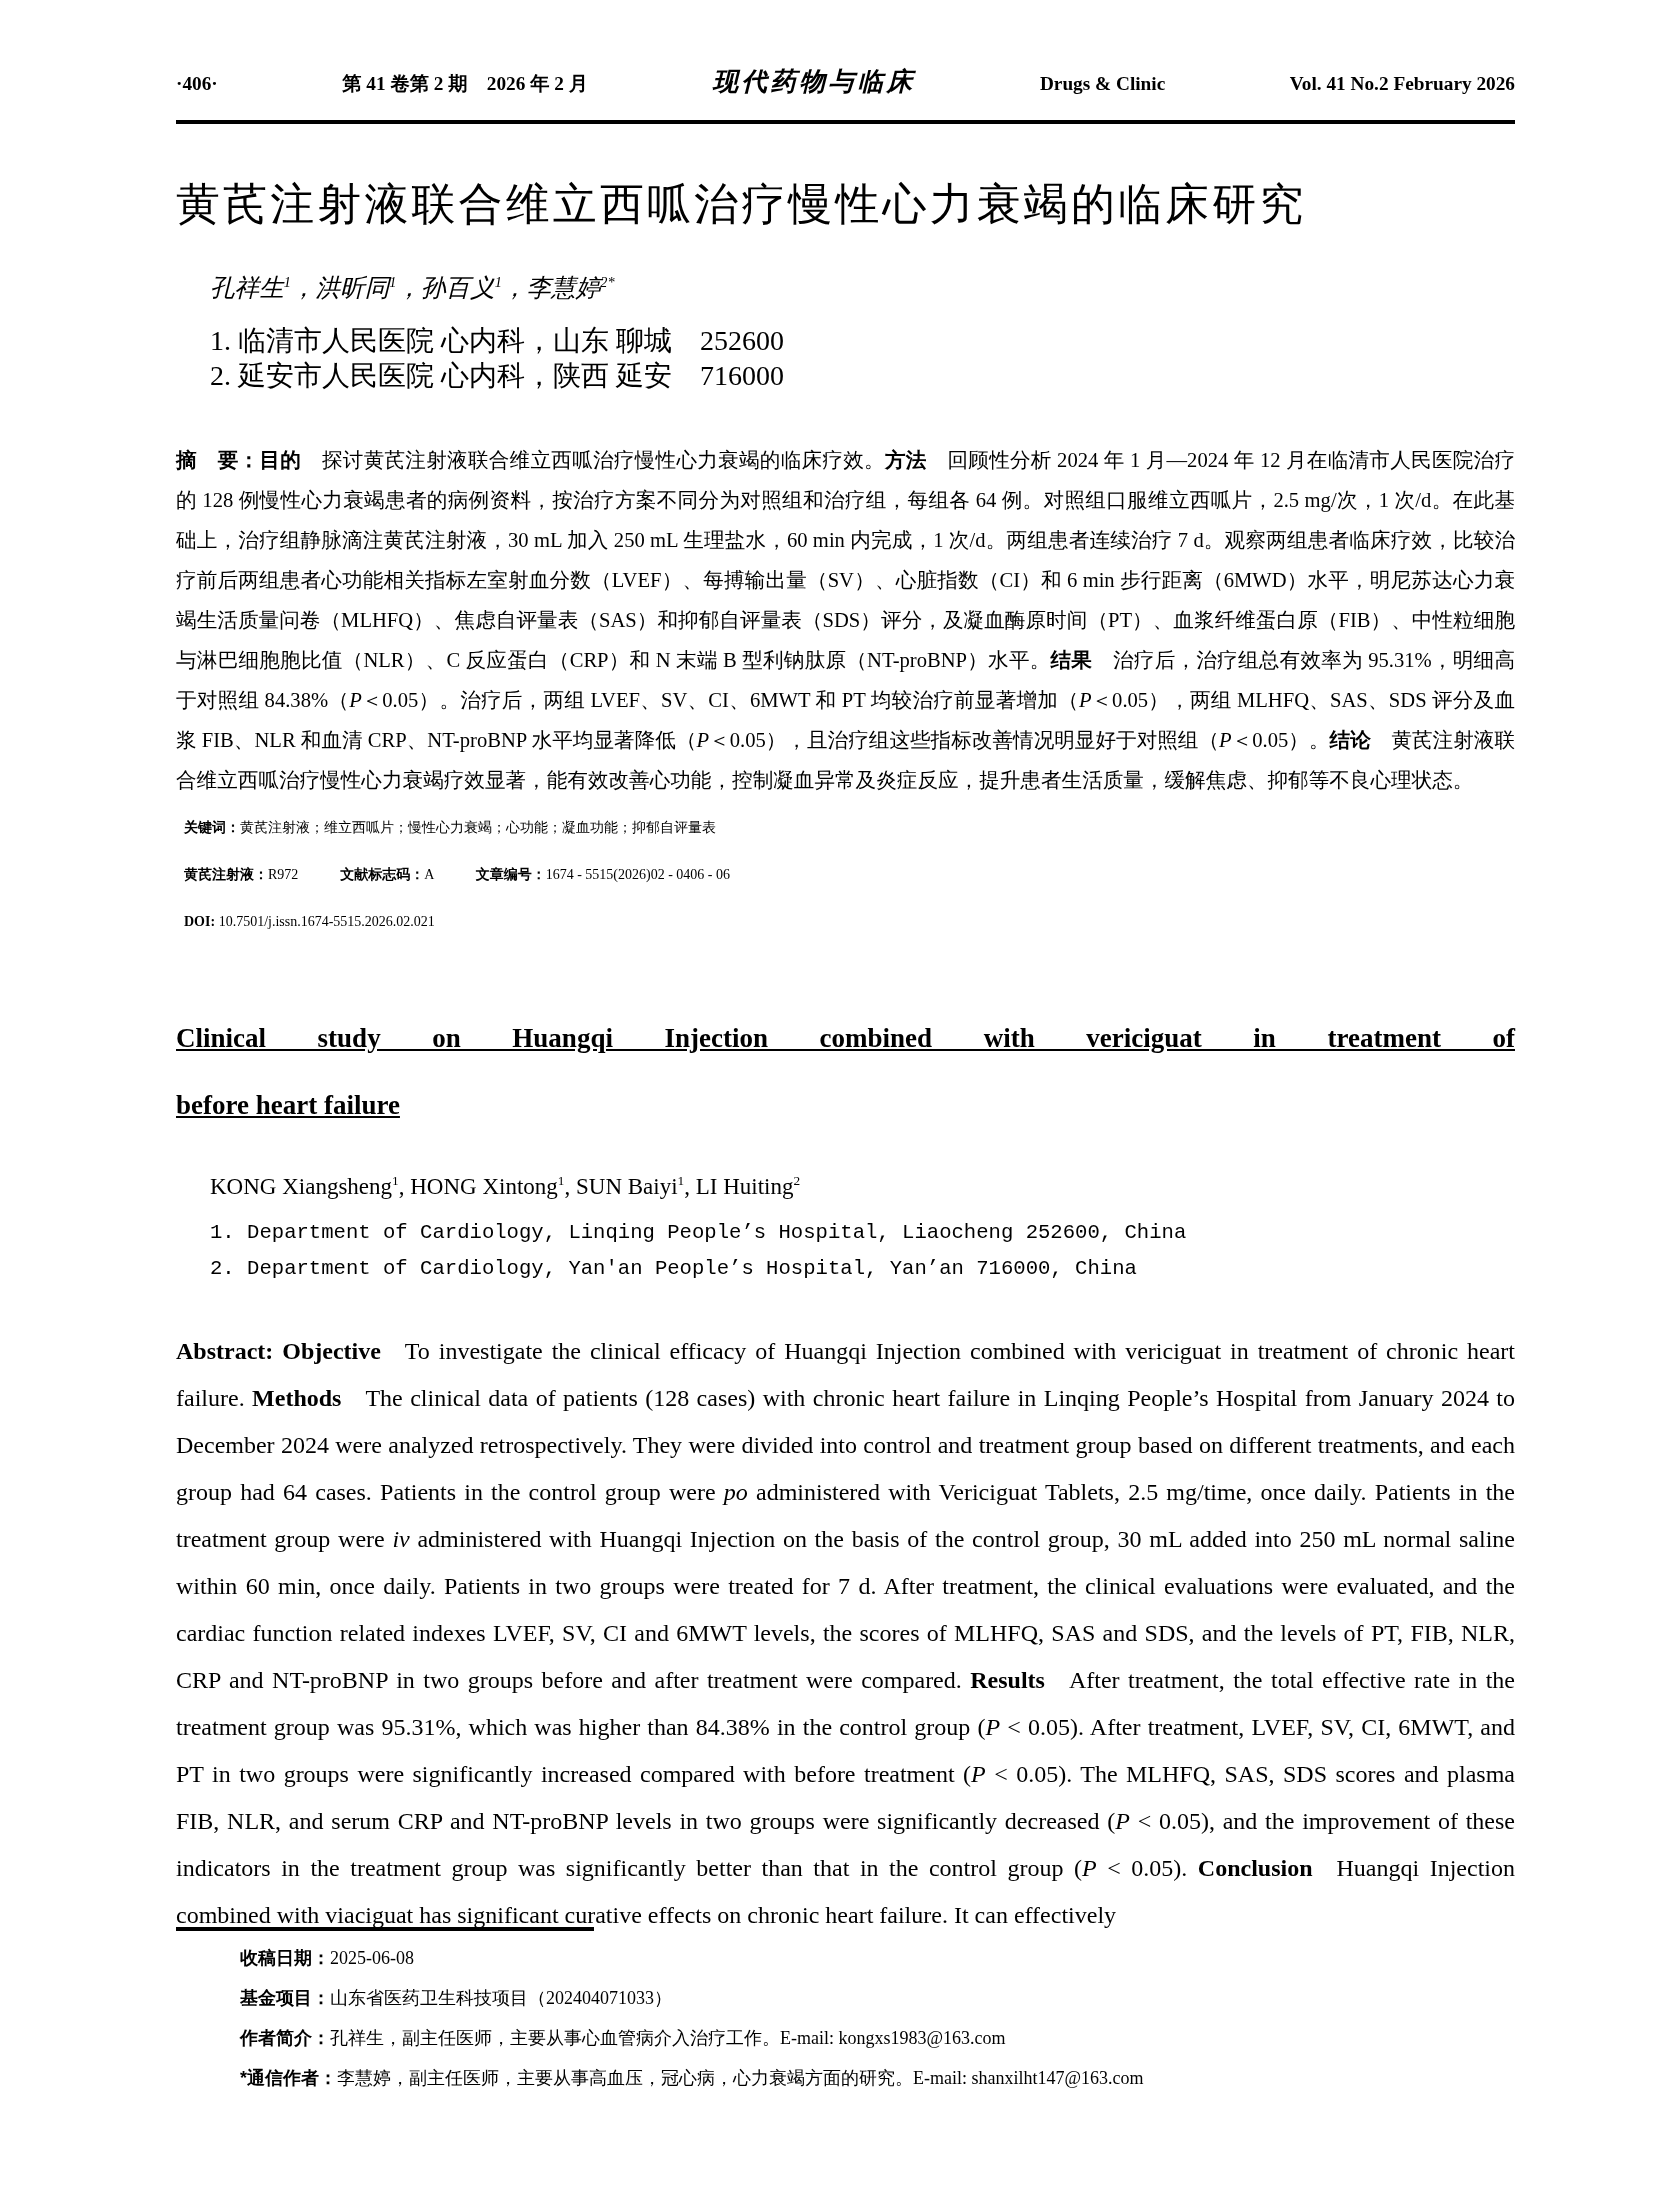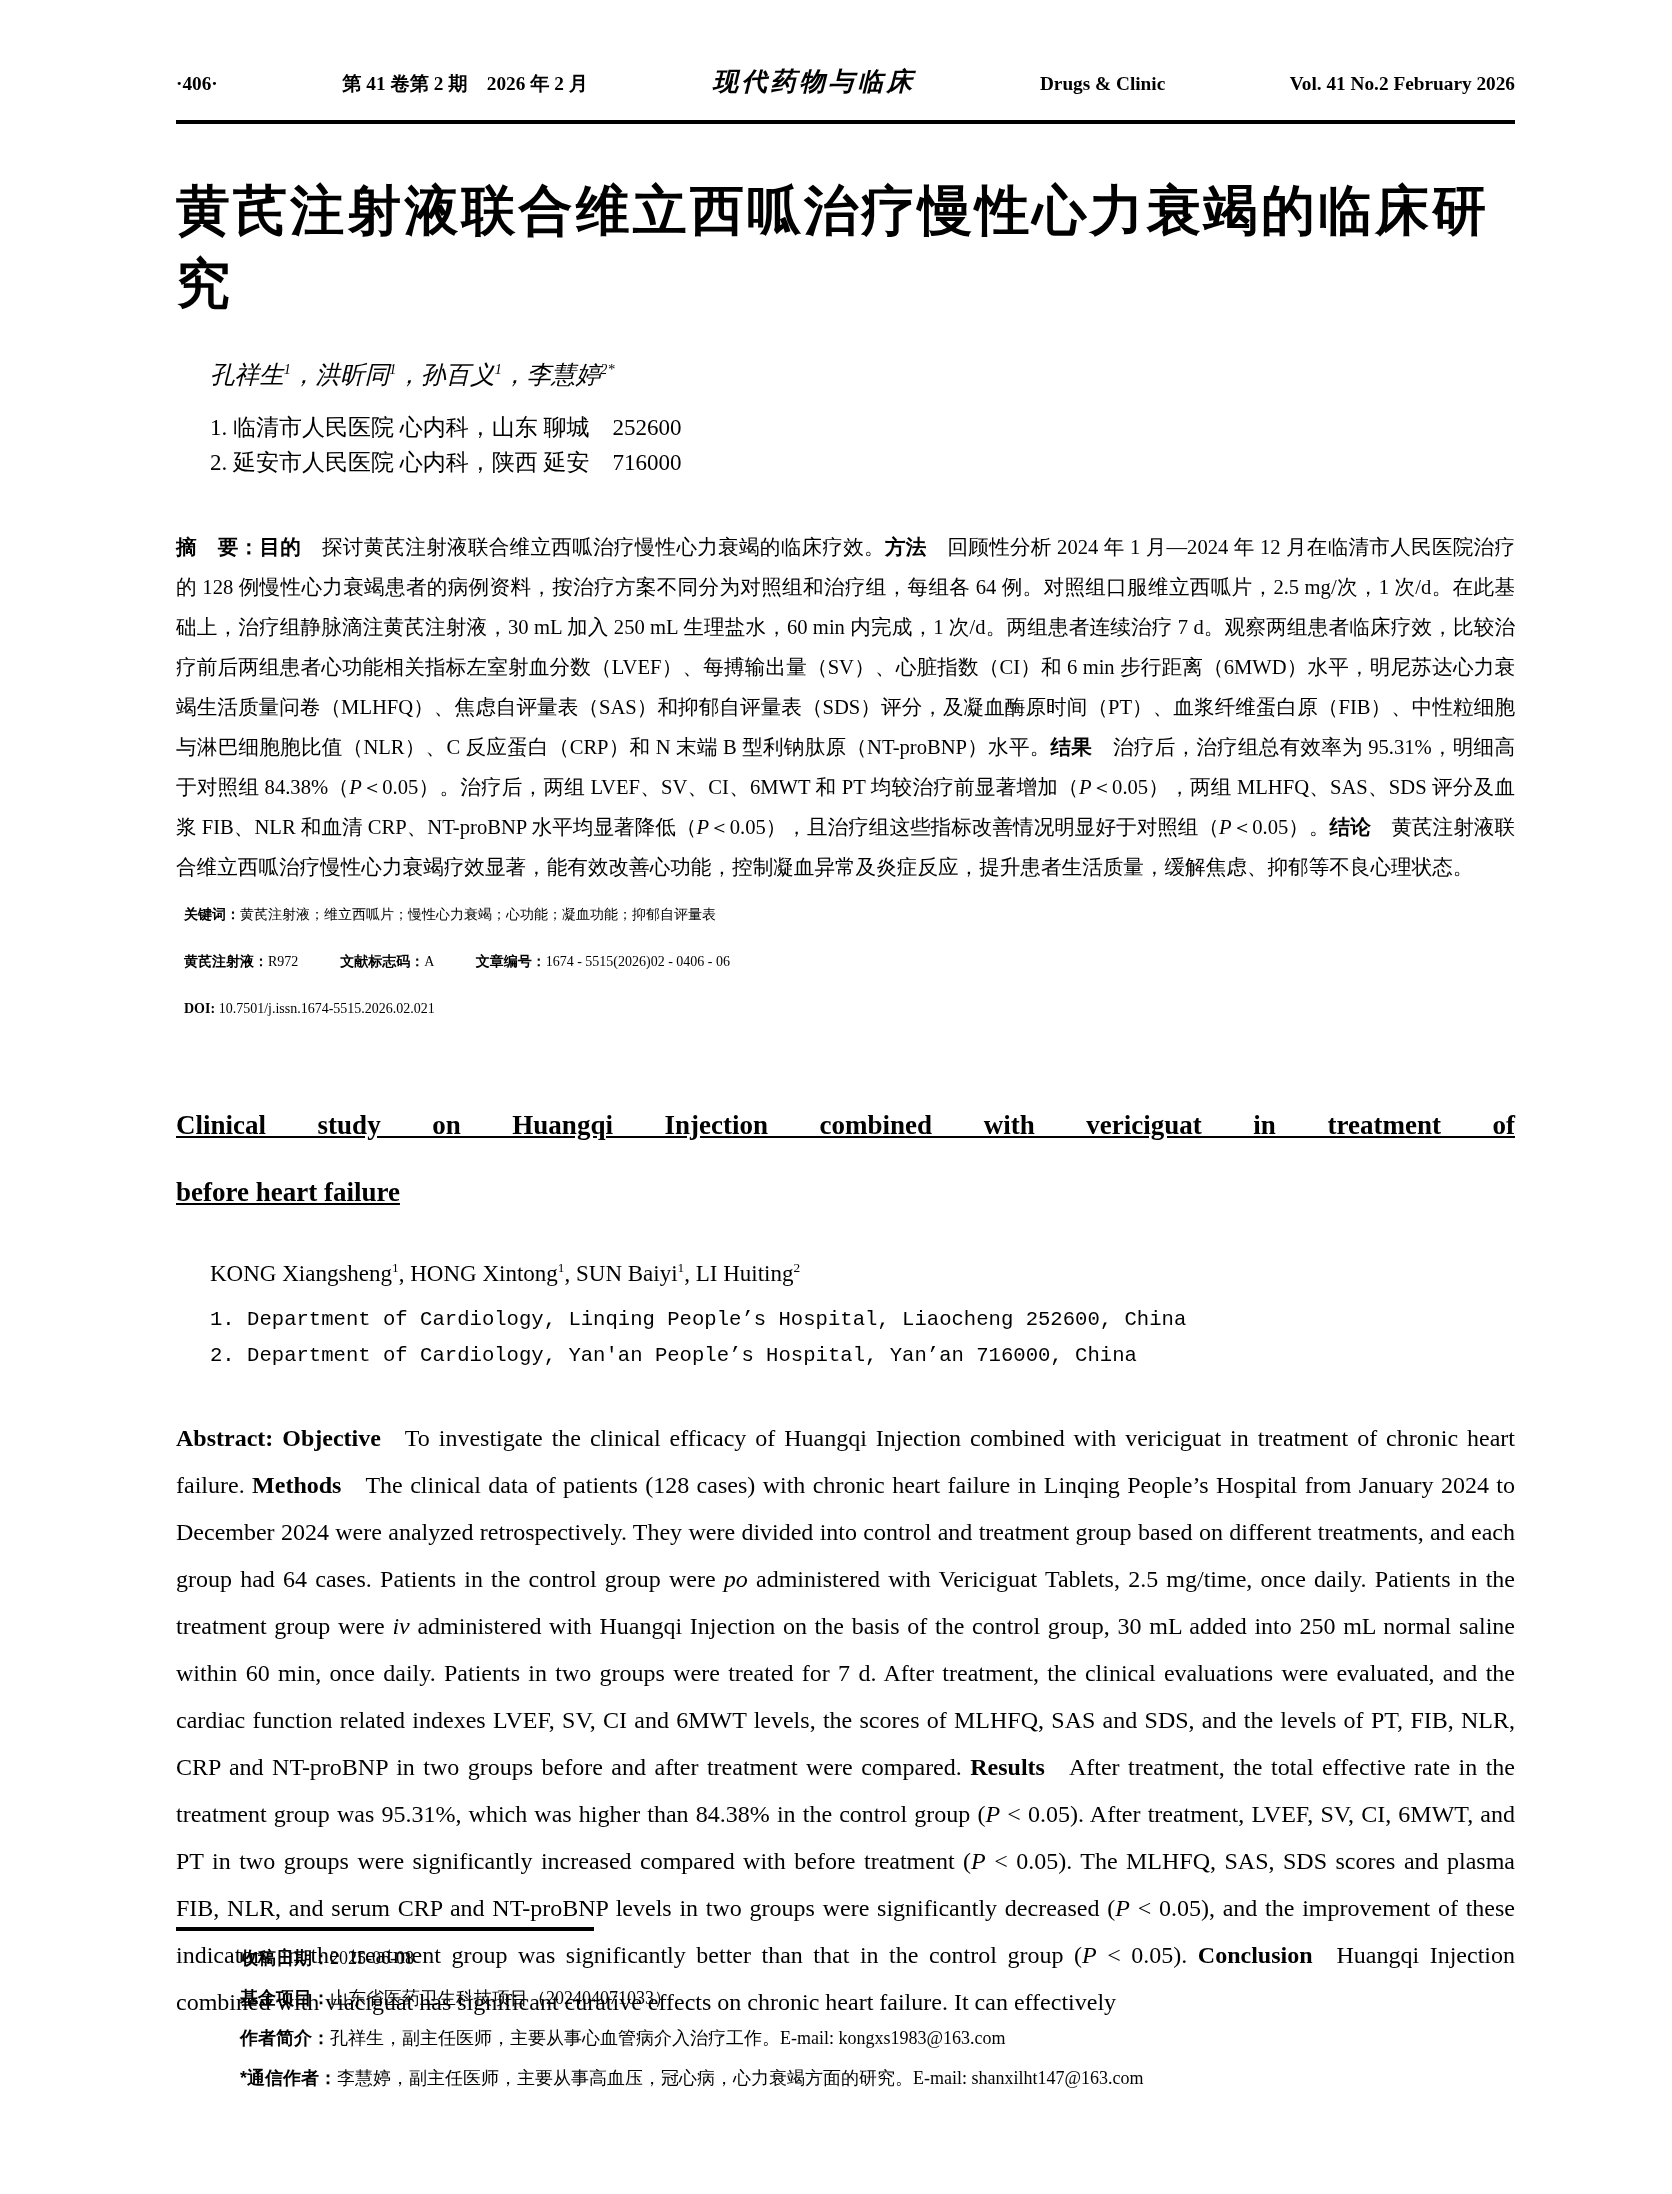--- a/index.html
+++ b/index.html
@@ -34,36 +34,36 @@
     letter-spacing:3.5px;
   }
   .header-rule{
     height:4.4px;
     background:#000;
     margin-top:21px;
   }
   
   .title-cn{
     margin:51px 0 0 0;
-    font-size:54px;
-    font-weight:bold;
+    font-size:44px;
+    font-weight:normal;
     font-family:"Liberation Sans","DejaVu Sans",sans-serif;
     letter-spacing:3.1px;
   }
   .authors-cn{
     margin-top:37px;
     padding-left:34px;
     font-size:24.6px;
     font-style:italic;
   }
   sup{font-size:0.58em;}
   .aff-block-cn{margin-top:18.4px;}
   .aff-line{
     padding-left:34px;
-    font-size:23px;
+    font-size:28px;
     line-height:35px;
   }
   
   .abstract-cn{
     margin:47px 0 0 0;
     font-size:20.6px;
     line-height:40px;
     text-align:justify;
   }
   .meta-line{

